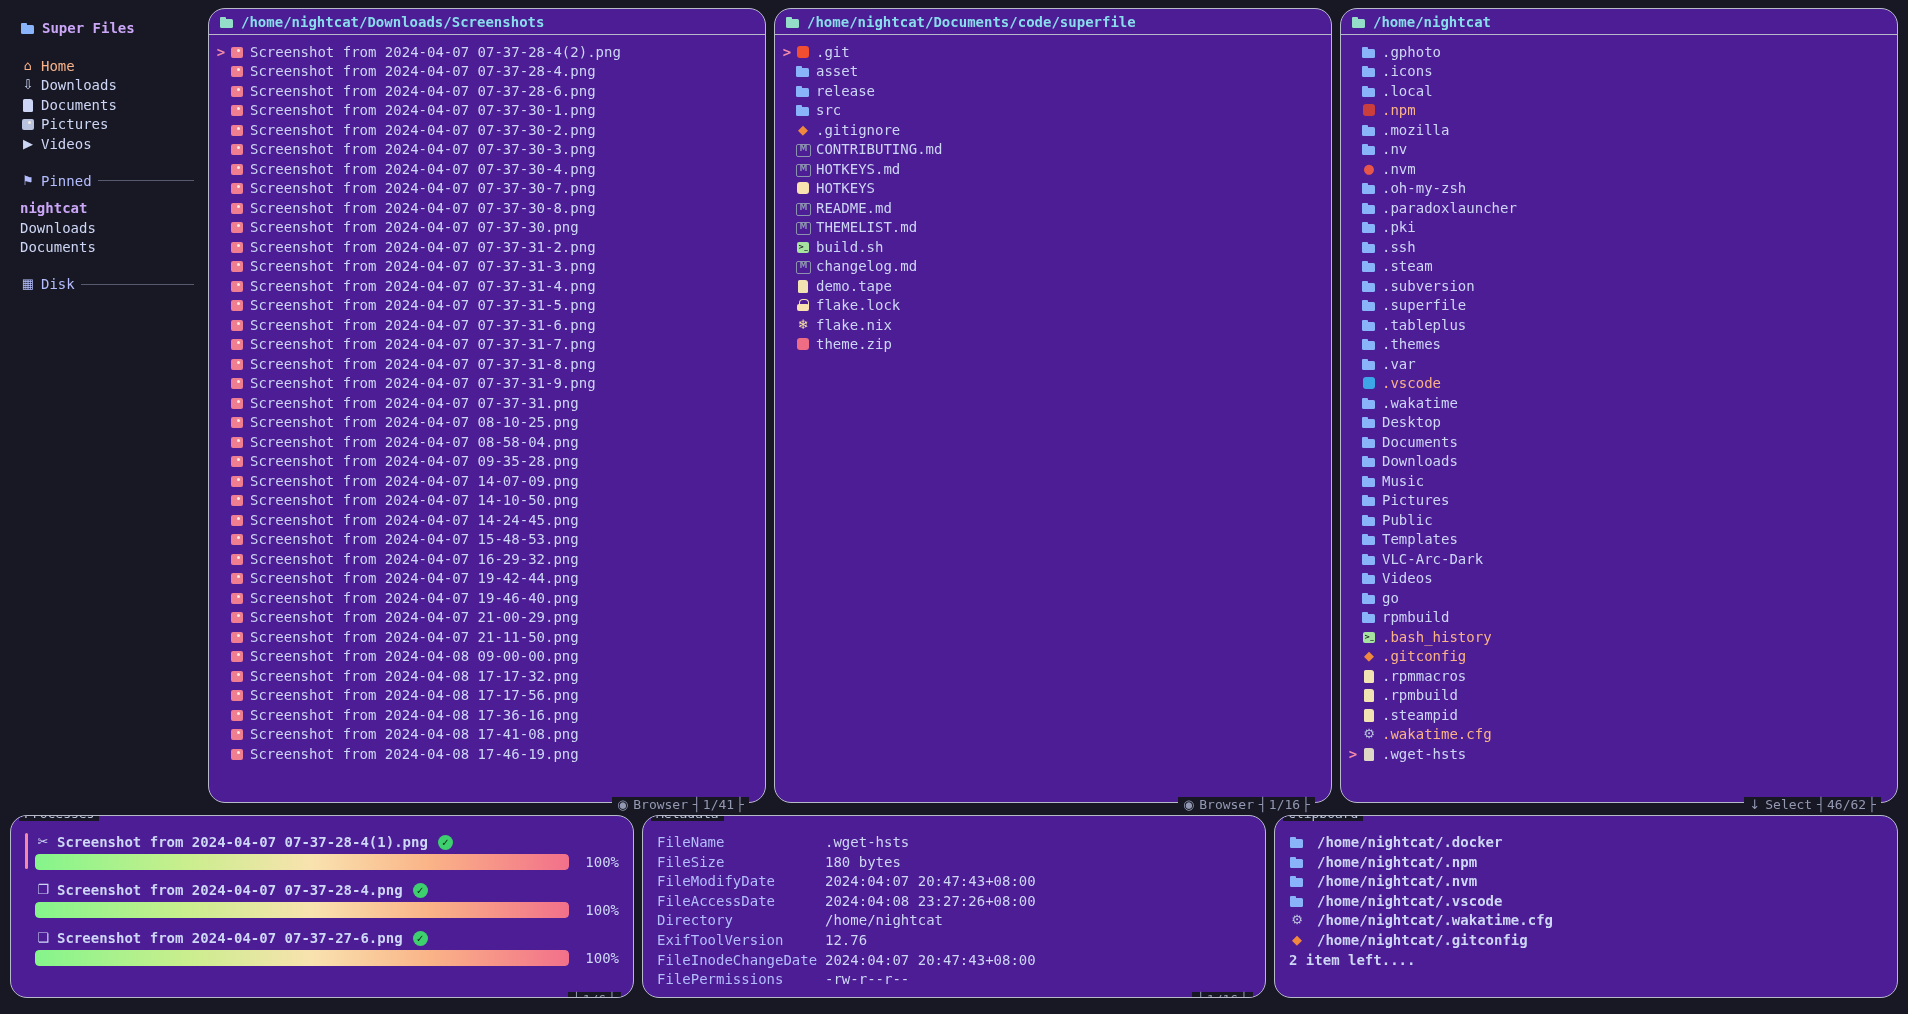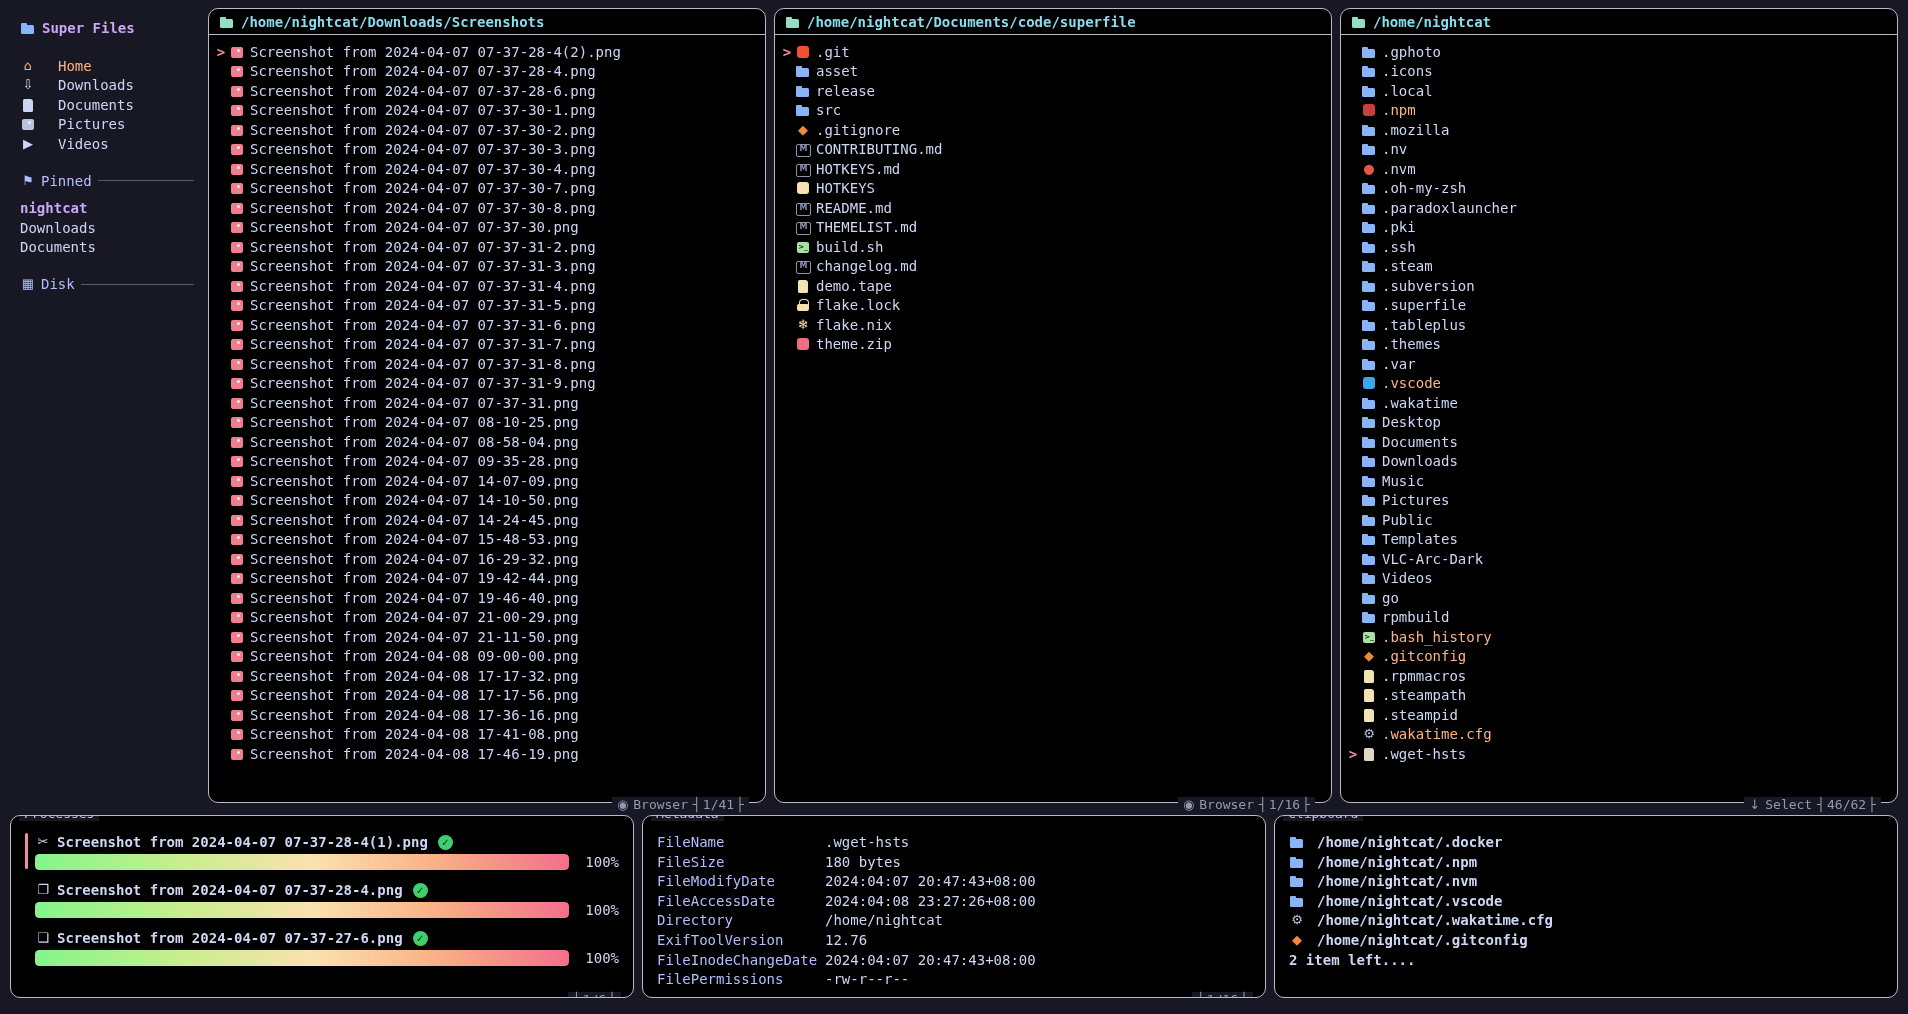--- a/index.html
+++ b/index.html
@@ -7,39 +7,39 @@
   body{
     background:#181825;color:#cdd6f4;
     font-family:"DejaVu Sans Mono",monospace;
     font-size:14px;overflow:hidden;
   }
   .app{display:flex;flex-direction:column;width:100%;height:100%;padding:8px 10px 16px 10px}
   .top{display:flex;gap:8px;flex:1;min-height:0}
   .bottom{display:flex;gap:8px;flex:0 0 168px;margin-top:12px}
 
   
-  .panel{border:1.5px solid #b6bac9;border-radius:10px;position:relative;background:#000000}
+  .panel{border:1.5px solid #b6bac9;border-radius:17px;position:relative;background:#4c1d95}
   .file-panel{flex:1;display:flex;flex-direction:column;min-width:0}
   .panel-title{display:flex;align-items:center;gap:6px;padding:5px 10px 4px 10px;
     border-bottom:1.5px solid #b6bac9;color:#89dceb;font-weight:bold;white-space:nowrap;overflow:hidden}
   .file-list{flex:1;overflow:hidden;padding:7px 8px 4px 4px}
   .frow{display:flex;align-items:center;height:19.5px;white-space:nowrap;overflow:hidden}
   .cursor{flex:0 0 16px;text-align:center;color:#f38ba8;font-weight:bold}
   .fname{margin-left:5px}
   .panel-footer{position:absolute;right:16px;bottom:-10px;background:#181825;padding:0 5px;
     color:#9399b2;display:flex;align-items:center;gap:5px;font-size:13px}
   .panel-footer .f-ic{font-family:"DejaVu Sans",sans-serif}
   .pager::before{content:"┤";margin-right:2px}
   .pager::after{content:"├";margin-left:2px}
 
   
   .sidebar{flex:0 0 190px;padding:12px 6px 0 10px;overflow:hidden}
   .sb-title{display:flex;align-items:center;gap:6px;color:#cba6f7;font-weight:bold;margin-bottom:20px}
   .sb-item{display:flex;align-items:center;height:19.5px;cursor:default}
-  .sb-item .sb-label{margin-left:22px}
+  .sb-item .sb-label{margin-left:5px}
   .sb-head{display:flex;align-items:center;color:#b4befe;margin-top:19px;margin-bottom:10px}
   .sb-head .section-text{margin-left:5px}
   .sb-head .line{flex:1;border-top:1px solid #585b70;margin-left:6px;height:0}
 
   
   .ic{position:relative;display:inline-block;width:16px;height:16px;flex:0 0 16px;
       font-family:"DejaVu Sans",sans-serif}
   .ic-glyph{line-height:16px;text-align:center;font-size:13px;color:var(--c)}
   .ic-folder::before{content:"";position:absolute;left:1px;top:5px;width:13px;height:9px;background:var(--c);border-radius:1.5px}
   .ic-folder::after{content:"";position:absolute;left:1px;top:3px;width:6px;height:4px;background:var(--c);border-radius:1px 1px 0 0}
@@ -598,21 +598,21 @@
             <span class="fname" style="color: rgb(250, 179, 135);">.gitconfig</span>
           </div>
           <div class="frow">
             <span class="cursor">&nbsp;</span>
             <span class="ic ic-filedoc" style="--c: #f2e3b2;"></span>
             <span class="fname">.rpmmacros</span>
           </div>
           <div class="frow">
             <span class="cursor">&nbsp;</span>
             <span class="ic ic-filedoc" style="--c: #f2e3b2;"></span>
-            <span class="fname">.steampath</span>
+            <span class="fname">.rpmbuild</span>
           </div>
           <div class="frow">
             <span class="cursor">&nbsp;</span>
             <span class="ic ic-filedoc" style="--c: #f2e3b2;"></span>
             <span class="fname">.steampid</span>
           </div>
           <div class="frow">
             <span class="cursor">&nbsp;</span>
             <span class="ic ic-glyph" style="--c: #bac2de;">⚙</span>
             <span class="fname" style="color: rgb(250, 179, 135);">.wakatime.cfg</span>

